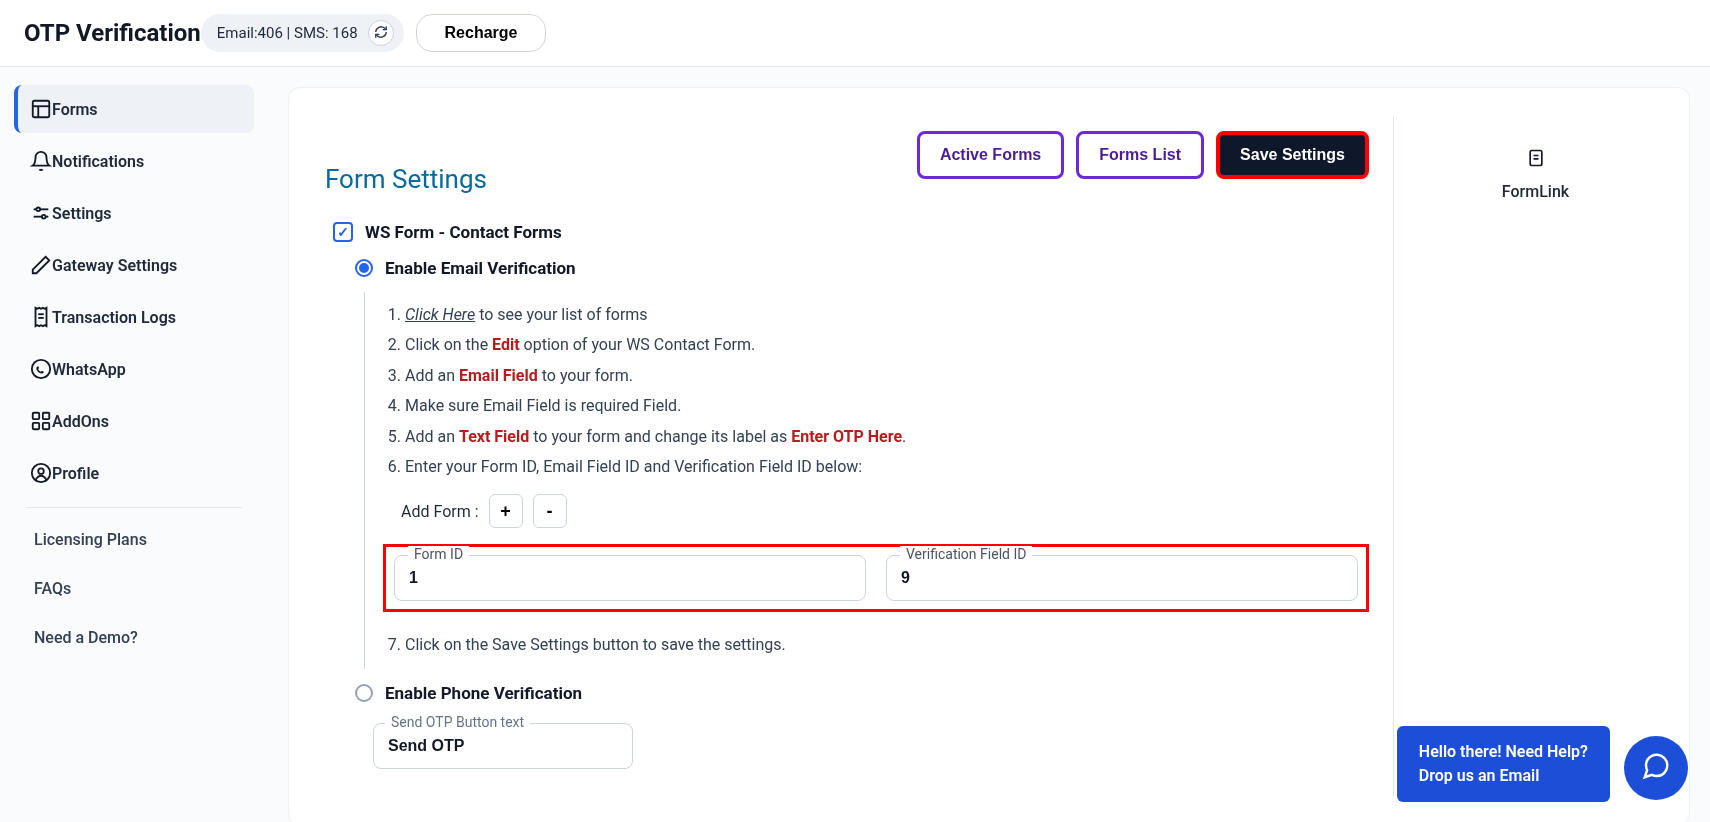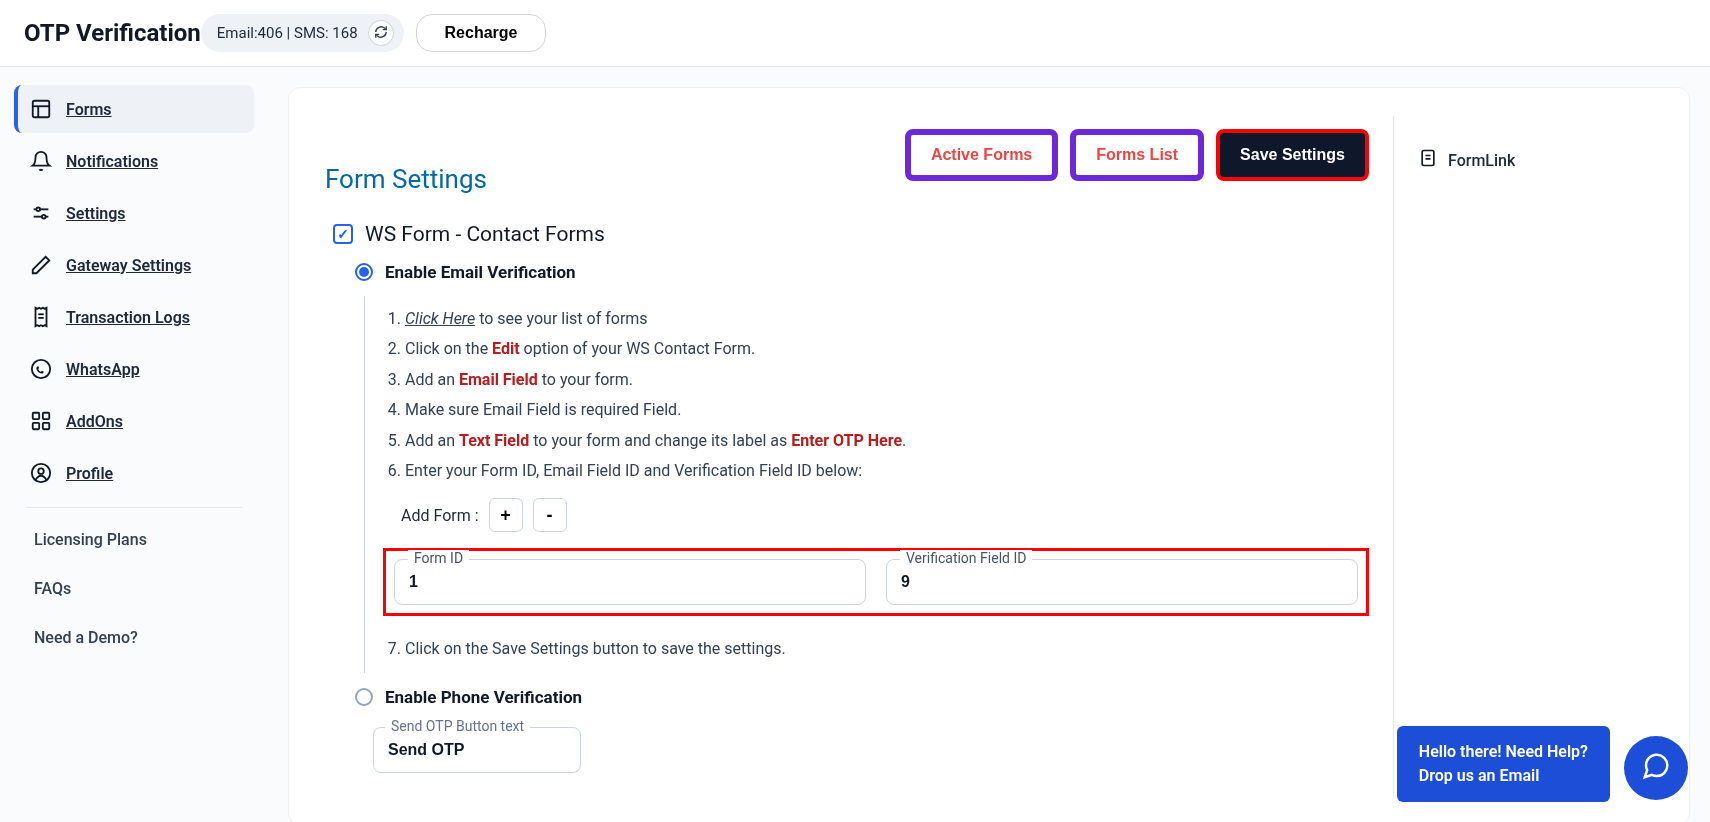--- a/index.html
+++ b/index.html
@@ -7,42 +7,42 @@
 
 .topbar { display: flex; align-items: center; padding: 14px 24px; border-bottom: 1px solid #e2e8f0; }
 .topbar h1 { font-size: 24px; font-weight: 700; color: #111827; }
 .topbar-right { display: flex; align-items: center; gap: 12px; }
 .credit-badge { background: #eef1f6; border-radius: 24px; padding: 6px 10px 6px 16px; display: flex; align-items: center; gap: 10px; font-size: 15px; color: #1e293b; }
 .refresh-btn { width: 26px; height: 26px; border-radius: 50%; border: 1px solid #cbd5e1; background: #fff; display: flex; align-items: center; justify-content: center; cursor: pointer; }
 .recharge-btn { background: #fff; border: 1px solid #d1d5db; border-radius: 16px; padding: 9px 28px; font-size: 16px; font-weight: 600; cursor: pointer; }
 
 .layout { display: flex; height: calc(100% - 64px); background: #fafbfc; }
 .sidebar { width: 268px; background: #fafbfc; padding: 14px 8px; }
-.side-item { display: flex; align-items: center; gap: 14px; padding: 13px 16px; border-radius: 8px; font-size: 16px; font-weight: 600; color: #1e293b; cursor: pointer; margin: 4px 6px; text-decoration: underline; }
+.side-item { display: flex; align-items: center; padding: 13px 16px; border-radius: 8px; font-size: 16px; font-weight: 600; color: #1e293b; cursor: pointer; margin: 4px 6px; }
 .side-item.active { background: #eef1f6; border-left: 4px solid #2563eb; padding-left: 12px; }
 .side-icon { width: 22px; height: 22px; display: flex; align-items: center; justify-content: center; flex-shrink: 0; }
 .side-divider { height: 1px; background: #e2e8f0; margin: 10px 18px; }
 .side-link { padding: 12px 20px; font-size: 16px; font-weight: 500; color: #334155; cursor: pointer; margin: 6px 6px; }
 
 .main { flex: 1; padding: 20px 20px 0 20px; overflow: hidden; }
 .card { background: #fff; border: 1px solid #eef0f3; border-radius: 12px; padding: 28px 36px; height: 100%; overflow-y: auto; display: flex; }
 .card-main { flex: 1; }
 .card-aside { width: 260px; border-left: 1px solid #e2e8f0; padding-left: 24px; margin-left: 24px; padding-top: 32px; }
 
 .card-header { display: flex; align-items: center; justify-content: space-between; margin-bottom: 28px; }
 .card-title { font-size: 26px; font-weight: 400; color: #0369a1; margin-top: 48px; }
 .card-actions { display: flex; gap: 12px; }
 .btn { border-radius: 8px; padding: 11px 20px; font-size: 16px; font-weight: 600; cursor: pointer; }
-.btn-outline { background: #fff; border: 6px solid #6d28d9; color: #ef4444; }
+.btn-outline { background: #fff; border: 3px solid #6d28d9; color: #4c1d95; }
 .btn-primary { background: #0f172a; color: #fff; border: 4px solid #ff0000; }
 
 .form-block { padding-left: 8px; }
 .chk-row { display: flex; align-items: center; gap: 12px; margin-bottom: 16px; }
 .chkbox { width: 20px; height: 20px; border: 2px solid #2563eb; border-radius: 4px; display: flex; align-items: center; justify-content: center; color: #2563eb; font-size: 14px; font-weight: bold; cursor: pointer; }
-.chk-label { font-size: 21px; font-weight: 400; color: #111827; }
+.chk-label { font-size: 17px; font-weight: 700; color: #111827; }
 
 .radio-row { display: flex; align-items: center; gap: 12px; margin: 14px 0 14px 22px; }
 .radio { width: 18px; height: 18px; border: 2px solid #94a3b8; border-radius: 50%; display: flex; align-items: center; justify-content: center; cursor: pointer; }
 .radio.selected { border-color: #2563eb; }
 .radio.selected::after { content: ""; width: 10px; height: 10px; background: #2563eb; border-radius: 50%; }
 .radio-label { font-size: 17px; font-weight: 700; color: #111827; }
 
 .steps-wrap { border-left: 1px solid #cbd5e1; margin-left: 31px; padding-left: 18px; padding-top: 8px; padding-bottom: 8px; }
 .steps { list-style: decimal; padding-left: 22px; }
 .steps li { font-size: 16px; color: #334155; line-height: 1.9; }
@@ -50,25 +50,25 @@
 .bold { font-weight: 700; color: #b91c1c; }
 
 .add-form-row { display: flex; align-items: center; gap: 10px; margin: 12px 0 16px 18px; font-size: 16px; }
 .square-btn { width: 34px; height: 34px; border: 1px solid #cbd5e1; border-radius: 6px; background: #fff; font-size: 18px; font-weight: 700; cursor: pointer; display:flex; align-items:center; justify-content:center;}
 
 .fields-row { display: flex; gap: 20px; padding: 8px; border: 3px solid #ff0000; margin-left: 0; }
 .field-group { flex: 1; position: relative; }
 .field-label { position: absolute; top: -9px; left: 14px; background: #fff; padding: 0 6px; font-size: 14px; color: #475569; }
 .field-input { width: 100%; border: 1px solid #cbd5e1; border-radius: 8px; padding: 13px 14px; font-size: 16px; font-weight: 600; color: #111827; }
 
-.send-otp-group { position: relative; margin: 20px 0 0 40px; width: 208px; }
+.send-otp-group { position: relative; margin: 20px 0 0 40px; width: 260px; }
 .send-otp-label { position: absolute; top: -9px; left: 12px; background: #fff; padding: 0 6px; font-size: 14px; color: #64748b; }
 .send-otp-input { width: 100%; border: 1px solid #cbd5e1; border-radius: 8px; padding: 13px 14px; font-size: 16px; font-weight: 700; color: #111827; }
 
-.aside-link { display: flex; align-items: center; gap: 10px; font-size: 16px; font-weight: 500; color: #1e293b; cursor: pointer; }
+.aside-link { display: flex; align-items: center; gap: 10px; font-size: 16px; font-weight: 500; color: #1e293b; cursor: pointer; flex-direction: column; }
 
 .help-bubble { position: fixed; right: 100px; bottom: 20px; background: #1d4ed8; color: #fff; border-radius: 6px; padding: 14px 22px; font-size: 16px; font-weight: 600; line-height: 1.5; }
 .chat-fab { position: fixed; right: 22px; bottom: 22px; width: 64px; height: 64px; border-radius: 50%; background: #1d4ed8; display: flex; align-items: center; justify-content: center; cursor: pointer; }
 </style>
 </head>
 <body>
 
 <div class="topbar">
   <h1>OTP Verification</h1>
   <div class="topbar-right">

